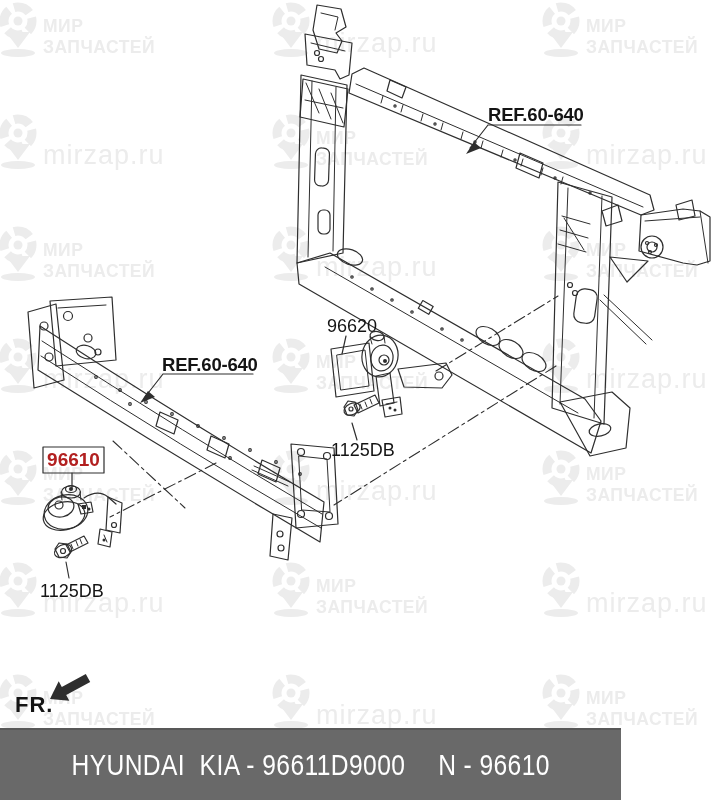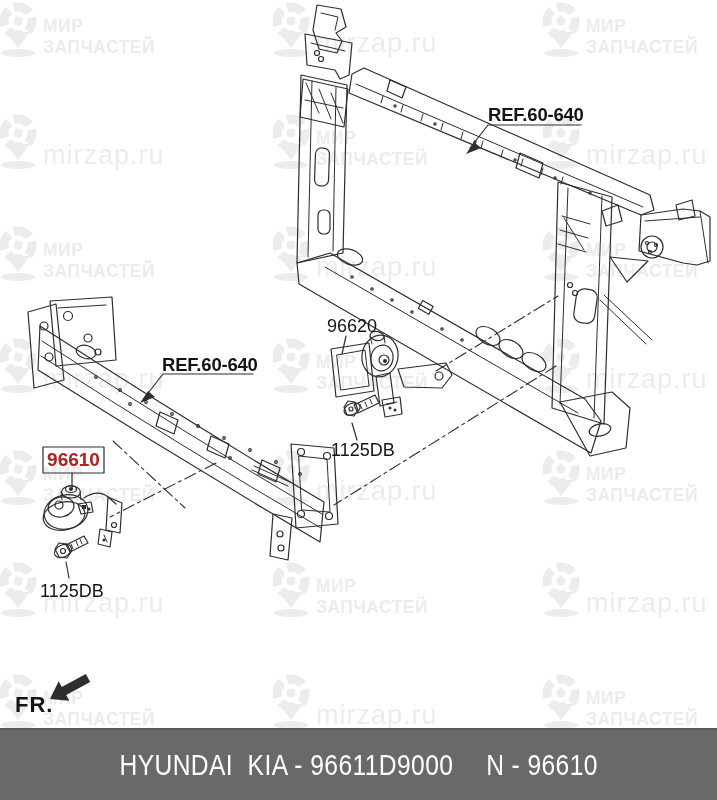--- a/index.html
+++ b/index.html
@@ -25,21 +25,21 @@
   #diagram .dash{stroke-width:1.1;stroke-dasharray:12 4 3 4;}
   #diagram text{font-family:"Liberation Sans",sans-serif;fill:#141414;}
   .lbl{font-size:18px;}
   .lbl-bold{font-size:18.5px;font-weight:bold;letter-spacing:-0.2px;}
   .lbl-red{font-size:19px;font-weight:600;fill:var(--highlight-text,#b22020) !important;}
   .hl-rect{fill:var(--highlight-bg,#ef7f7f);stroke:none;}
   .fr-text{font-size:22px;font-weight:bold;letter-spacing:1px;}
   
   .footer{
     position:absolute;left:0;bottom:0;z-index:2;
-    width:717px;height:72px;
+    width:621px;height:72px;
     background:var(--footer-bg,#696969);
     border-top:2px solid #585858;
     box-sizing:border-box;
     display:flex;align-items:center;justify-content:center;
     color:var(--footer-text,#fff);
   }
   .footer-inner{
     display:inline-flex;gap:40px;align-items:baseline;
     transform:scaleX(0.82);transform-origin:center;
     font-size:30px;letter-spacing:.5px;white-space:pre;

